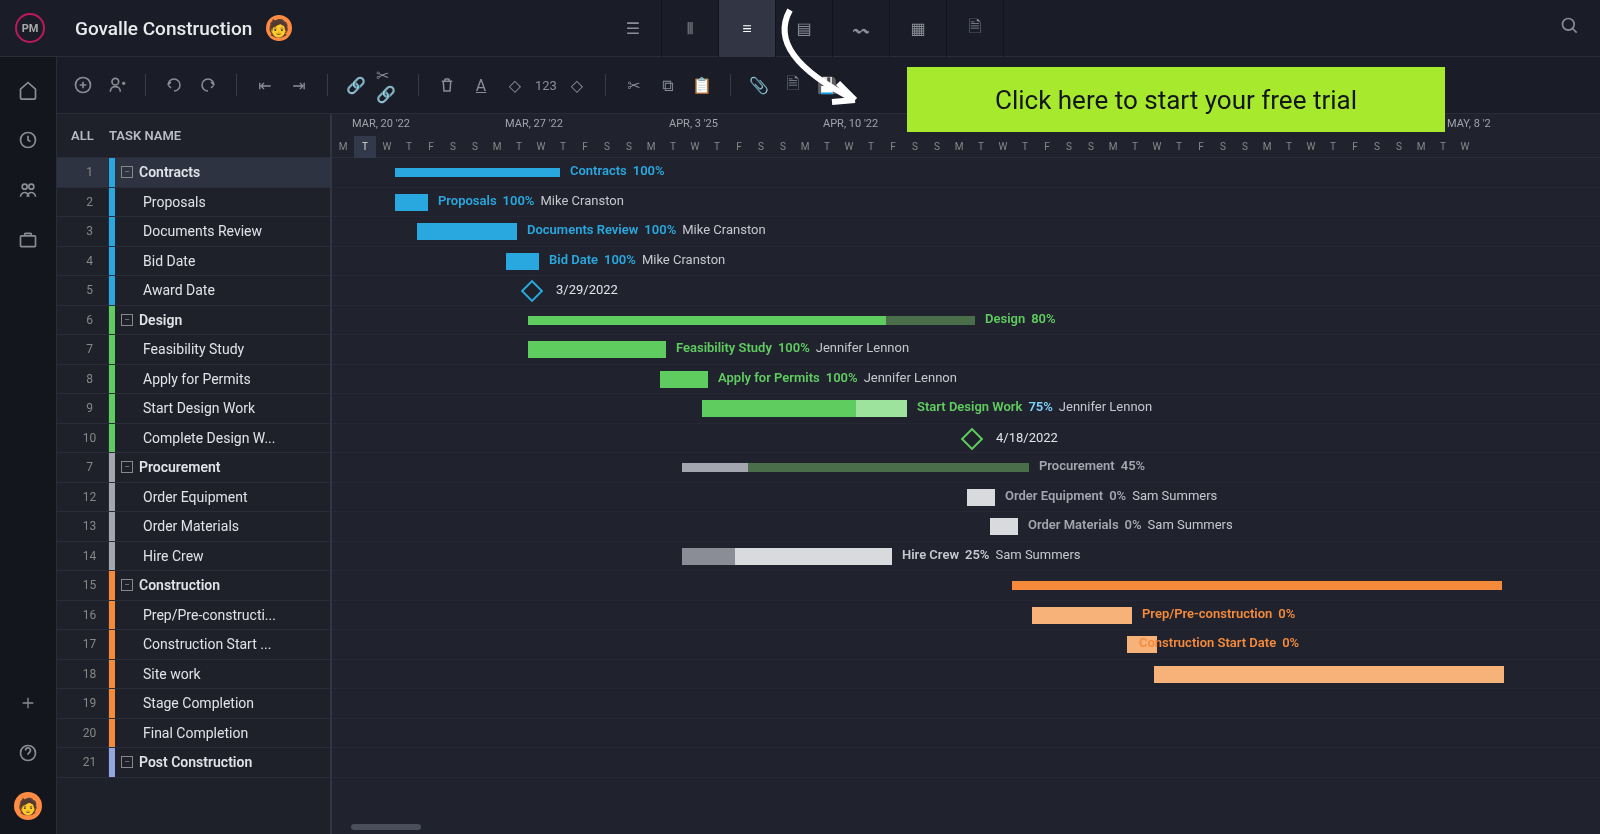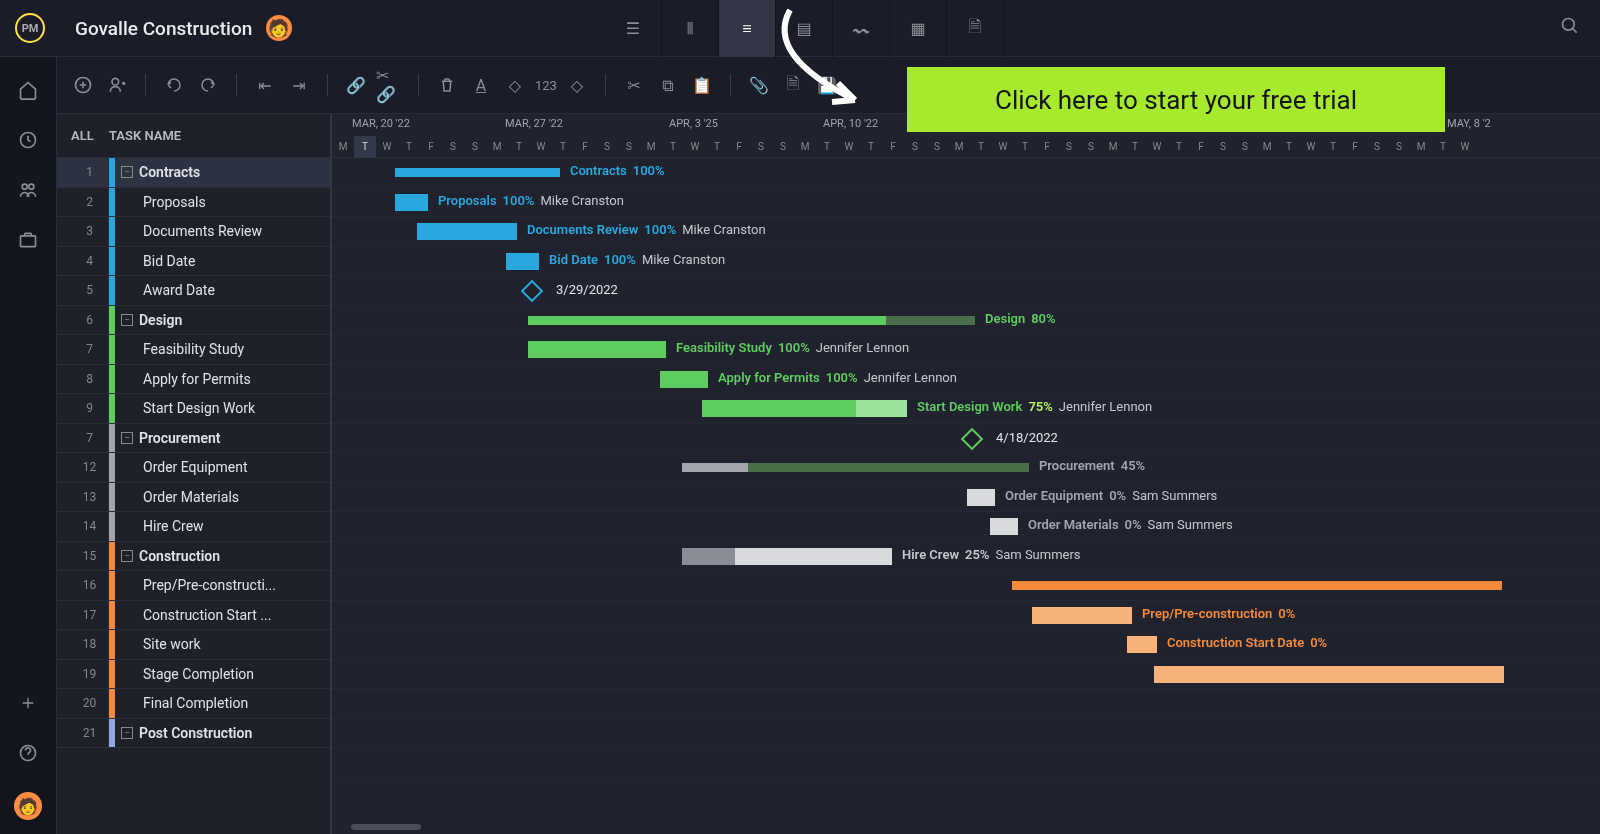--- a/index.html
+++ b/index.html
@@ -1,19 +1,19 @@
 <!DOCTYPE html>
 <html><head>
 <meta charset="utf-8">
 <style>
 * { margin: 0; padding: 0; box-sizing: border-box; }
 body { font-family: -apple-system, BlinkMacSystemFont, "Segoe UI", Roboto, sans-serif; background: #1a1d28; color: #e0e3e8; width: 1600px; height: 834px; overflow: hidden; position: relative; }
 
 .topbar { height: 57px; display: flex; align-items: center; padding: 0 10px; border-bottom: 1px solid #2a2d38; }
-.logo { width: 30px; height: 30px; border: 2px solid #fde047; border-radius: 50%; display: flex; align-items: center; justify-content: center; font-size: 11px; font-weight: bold; color: #aaa; margin-right: 30px; margin-left: 5px; }
+.logo { width: 30px; height: 30px; border: 2px solid #be185d; border-radius: 50%; display: flex; align-items: center; justify-content: center; font-size: 11px; font-weight: bold; color: #aaa; margin-right: 30px; margin-left: 5px; }
 .title { font-size: 19px; font-weight: 500; color: #e8eaed; }
 .avatar { width: 26px; height: 26px; border-radius: 50%; background: #ff8c42; margin-left: 14px; display:flex; align-items:center; justify-content:center; font-size:17px; }
 
 .view-switch { position: absolute; left: 605px; top: 0; height: 57px; display: flex; }
 .view-btn { width: 57px; height: 57px; display: flex; align-items: center; justify-content: center; color: #8a8d95; cursor: pointer; font-size: 16px; border-right: 1px solid #12141a; }
 .view-btn.active { background: #323644; color: #fff; }
 .search-top { position: absolute; right: 20px; top: 16px; color: #8a8d95; font-size: 18px; cursor:pointer; }
 
 .container { display: flex; height: 777px; }
 .leftbar { width: 57px; background: #14161e; display: flex; flex-direction: column; align-items: center; padding-top: 22px; gap: 28px; border-right: 1px solid #2a2d38; }
@@ -247,20 +247,26 @@
               <div class="cbar" style="background:#5fcc5f"></div>
               <span class="indent"></span>
               <span class="name">Apply for Permits</span>
             </div>
             <div class="row">
               <span class="num">9</span>
               <div class="cbar" style="background:#5fcc5f"></div>
               <span class="indent"></span>
               <span class="name">Start Design Work</span>
             </div>
+            <div class="row">
+              <span class="num">10</span>
+              <div class="cbar" style="background:#5fcc5f"></div>
+              <span class="indent"></span>
+              <span class="name">Complete Design W...</span>
+            </div>
             <div class="row group">
               <span class="num">7</span>
               <div class="cbar" style="background:#a3a6ae"></div>
               <span class="exp">−</span>
               <span class="name">Procurement</span>
             </div>
             <div class="row">
               <span class="num">12</span>
               <div class="cbar" style="background:#a3a6ae"></div>
               <span class="indent"></span>
@@ -450,21 +456,21 @@
                 <span class="bp" style="color:#5fcc5f">100%</span>
                 <span class="ba">Jennifer Lennon</span>
               </div>
             </div>
             <div class="crow">
               <div class="bar" style="left: 370px; width: 205px; background: rgb(157, 226, 157);">
                 <div style="position: absolute; left: 0px; top: 0px; bottom: 0px; width: 75%; background: rgb(95, 204, 95);"></div>
               </div>
               <div class="bar-label" style="left: 585px;">
                 <span class="bn" style="color:#5fcc5f">Start Design Work</span>
-                <span class="bp" style="color:#bef264">75%</span>
+                <span class="bp" style="color:#7dd3fc">75%</span>
                 <span class="ba">Jennifer Lennon</span>
               </div>
             </div>
             <div class="crow">
               <div class="milestone" style="left: 632px; border-color: rgb(95, 204, 95); background: rgb(30, 33, 41);"></div>
               <div class="milestone-label" style="left: 664px;">4/18/2022</div>
             </div>
             <div class="crow">
               <div class="bar summary" style="left: 350px; width: 347px; background: rgb(74, 109, 74); border-top: none;">
                 <div style="position: absolute; left: 0px; top: 0px; bottom: 0px; width: 19%; background: rgb(163, 166, 174);"></div>
@@ -505,21 +511,21 @@
             </div>
             <div class="crow">
               <div class="bar" style="left: 700px; width: 100px; background: rgb(247, 178, 122);"></div>
               <div class="bar-label" style="left: 810px;">
                 <span class="bn" style="color:#f58a3a">Prep/Pre-construction</span>
                 <span class="bp" style="color:#f58a3a">0%</span>
               </div>
             </div>
             <div class="crow">
               <div class="bar" style="left: 795px; width: 30px; background: rgb(247, 178, 122);"></div>
-              <div class="bar-label" style="left: 835px;">
+              <div class="bar-label" style="left: 807px;">
                 <span class="bn" style="color:#f58a3a">Construction Start Date</span>
                 <span class="bp" style="color:#f58a3a">0%</span>
               </div>
             </div>
             <div class="crow">
               <div class="bar" style="left: 822px; width: 350px; background: rgb(247, 178, 122);"></div>
             </div>
             <div class="crow"></div>
             <div class="crow"></div>
             <div class="crow"></div>

